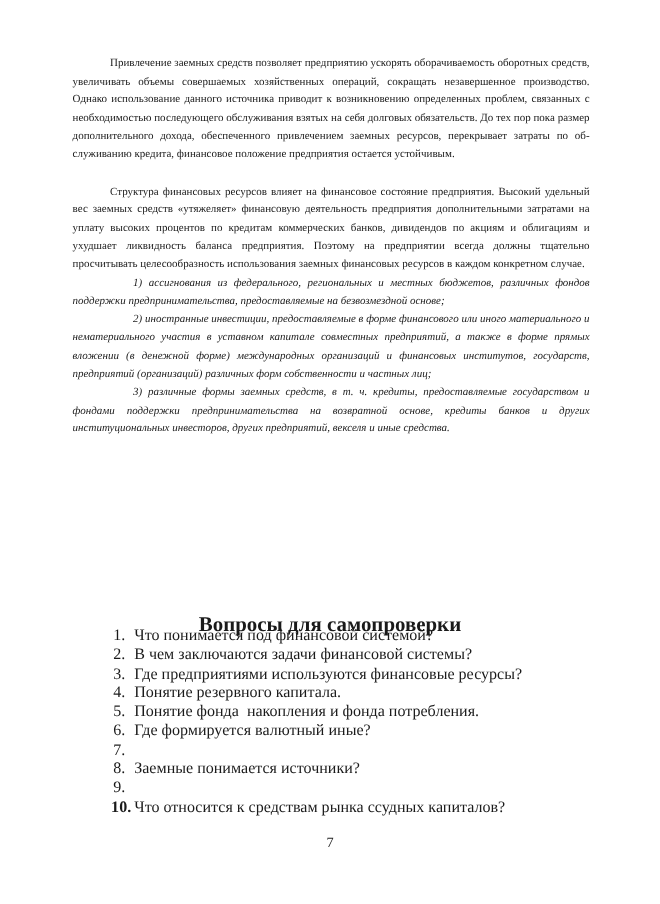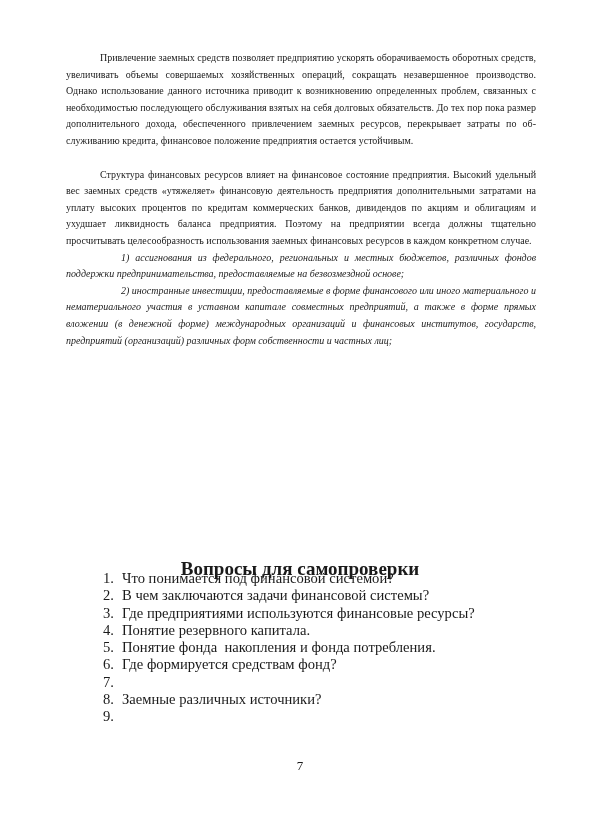--- a/index.html
+++ b/index.html
@@ -37,20 +37,21 @@
 </style>
 </head>
 <body>
 
 <div class="page">
   <div class="body-text">
     <p class="para">Привлечение заемных средств позволяет предприятию ускорять обора­чиваемость оборотных средств, увеличивать объемы совершаемых хозяйст­венных операций, сокращать незавершенное производство. Однако исполь­зование данного источника приводит к возникновению определенных про­блем, связанных с необходимостью последующего обслуживания взятых на себя долговых обязательств. До тех пор пока размер дополнительного дохода, обеспеченного привлечением заемных ресурсов, перекрывает затраты по об­служиванию кредита, финансовое положение предприятия остается устойчи­вым.</p>
     <p class="para p2">Структура финансовых ресурсов влияет на финансовое состояние предприятия. Высокий удельный вес заемных средств «утяжеляет» финан­совую деятельность предприятия дополнительными затратами на уплату вы­соких процентов по кредитам коммерческих банков, дивидендов по акциям и облигациям и ухудшает ликвидность баланса предприятия. Поэтому на пред­приятии всегда должны тщательно просчитывать целесообразность ис­пользования заемных финансовых ресурсов в каждом конкретном случае.</p>
     <p class="para item">1) ассигнования из федерального, региональных и местных бюджетов, различных фондов поддержки предпринимательства, предоставляемые на безвозмездной основе;</p>
     <p class="para item">2) иностранные инвестиции, предоставляемые в форме финансового или иного материального и нематериального участия в уставном капитале совместных предприятий, а также в форме прямых вложении (в денежной форме) международных организаций и финансовых институтов, государств, предприятий (организаций) различных форм собственности и частных лиц;</p>
+    <p class="para item">3) различные формы заемных средств, в т. ч. кредиты, предоставляе­мые государством и фондами поддержки предпринимательства на возврат­ной основе, кредиты банков и других институциональных инвесторов, дру­гих предприятий, векселя и иные средства.</p>
   </div>
 
   <div class="heading">Вопросы для самопроверки</div>
 
   <ol class="questions">
     <li>
         <span class="q-num">1.</span>
         <span>Что понимается под финансовой системой?</span>
       </li>
     <li>
@@ -64,28 +65,32 @@
     <li>
         <span class="q-num">4.</span>
         <span>Понятие резервного капитала.</span>
       </li>
     <li>
         <span class="q-num">5.</span>
         <span style="white-space:pre">Понятие фонда  накопления и фонда потребления.</span>
       </li>
     <li>
         <span class="q-num">6.</span>
-        <span>Где формируется средствам фонд?</span>
+        <span>Где формируется валютный иные?</span>
       </li>
     <li>
         <span class="q-num">7.</span>
       </li>
     <li>
         <span class="q-num">8.</span>
-        <span>Заемные различных источники?</span>
+        <span>Заемные понимается источники?</span>
       </li>
     <li>
         <span class="q-num">9.</span>
+      </li>
+    <li style="margin-left:-2px">
+        <span class="q-num bold" style="width:21px;flex-basis:21px">10.</span>
+        <span>Что относится к средствам рынка ссудных капиталов?</span>
       </li>
   </ol>
 
   <div class="page-number">7</div>
 </div>
 
 </body></html>

